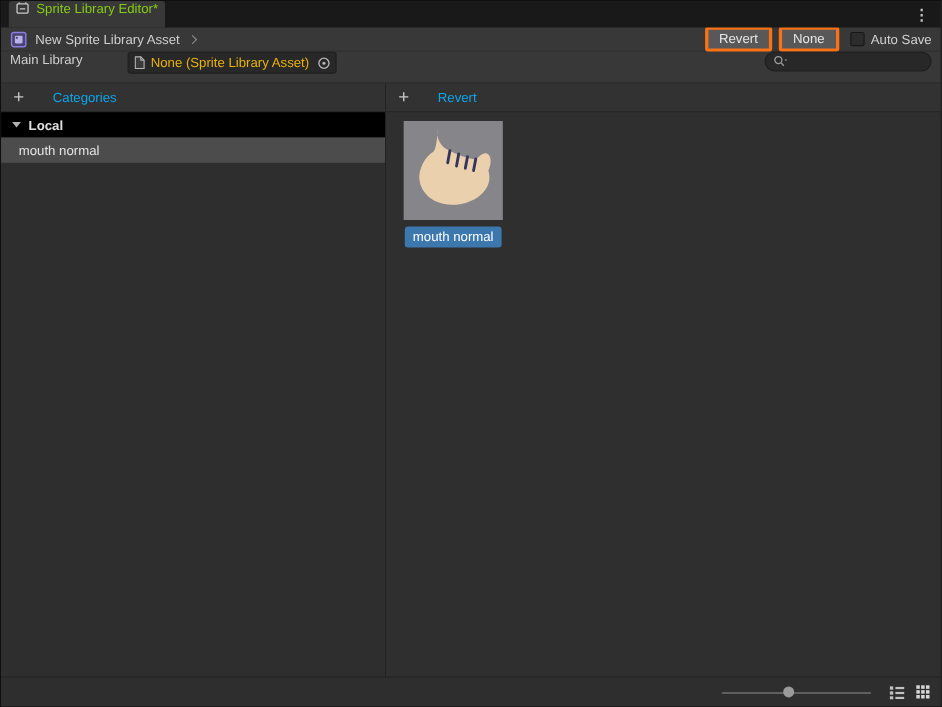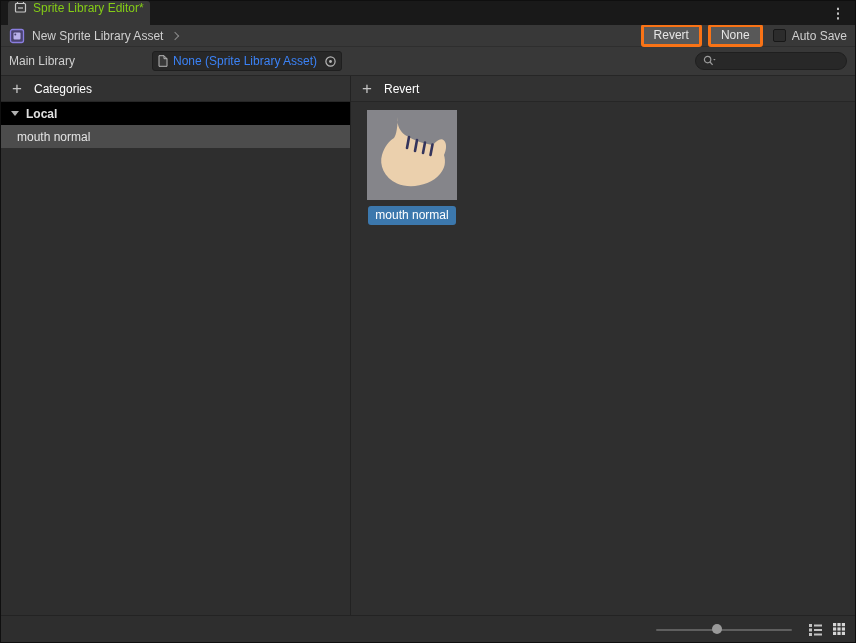--- a/index.html
+++ b/index.html
@@ -65,33 +65,32 @@
     width: 13px; height: 13px; margin-left: 4px;
     background: #2c2c2c; border: 1px solid #171717; border-radius: 2px;
     cursor: pointer;
   }
   .autosave-label { color: #d0d0d0; }
 
   
   .library-row {
     flex: 0 0 28px; height: 28px;
     background: #383838;
-    display: flex; align-items: center;
+    display: flex; 
     padding: 0 8px;
-    gap: 36px;
   }
   .main-library-label { flex: 0 0 107px; color: #cfcfcf; }
   .object-field {
     width: 190px; height: 20px;
     background: #282828; border: 1px solid #1f1f1f; border-radius: 3px;
     display: flex; align-items: center;
     padding: 0 3px 0 5px; gap: 5px; cursor: pointer;
   }
   .object-field-text {
-    flex: 1; color: #3b82f6;
+    flex: 1; color: #eab308;
     white-space: nowrap; overflow: hidden; text-overflow: ellipsis;
   }
   .picker-btn { display: flex; align-items: center; padding: 1px; cursor: pointer; }
   .search-field {
     margin-left: auto; width: 152px; height: 18px;
     background: #282828; border: 1px solid #1f1f1f; border-radius: 9px;
     display: flex; align-items: center; padding: 0 7px; gap: 4px;
   }
   .search-input {
     flex: 1; background: transparent; border: none; outline: none;
@@ -108,21 +107,21 @@
   .panel-right { flex: 1; background: #2f2f2f; display: flex; flex-direction: column; }
   .panel-header {
     flex: 0 0 26px; height: 26px;
     background: #323232; border-bottom: 1px solid #262626;
     display: flex; align-items: center; gap: 9px; padding: 0 8px;
   }
   .plus-btn {
     color: #c4c4c4; font-size: 17px; line-height: 17px; font-weight: 400;
     cursor: pointer; width: 16px; text-align: center;
   }
-  .panel-title { color: #ffffff; }
+  .panel-title { color: #0ea5e9; margin-left: 14px; }
 
   .foldout-row {
     height: 23px; display: flex; align-items: center; gap: 7px;
     padding-left: 10px; background: #000000; cursor: pointer;
   }
   .foldout-triangle {
     width: 0; height: 0;
     border-left: 4px solid transparent; border-right: 4px solid transparent;
     border-top: 5px solid #b2b2b2;
   }

